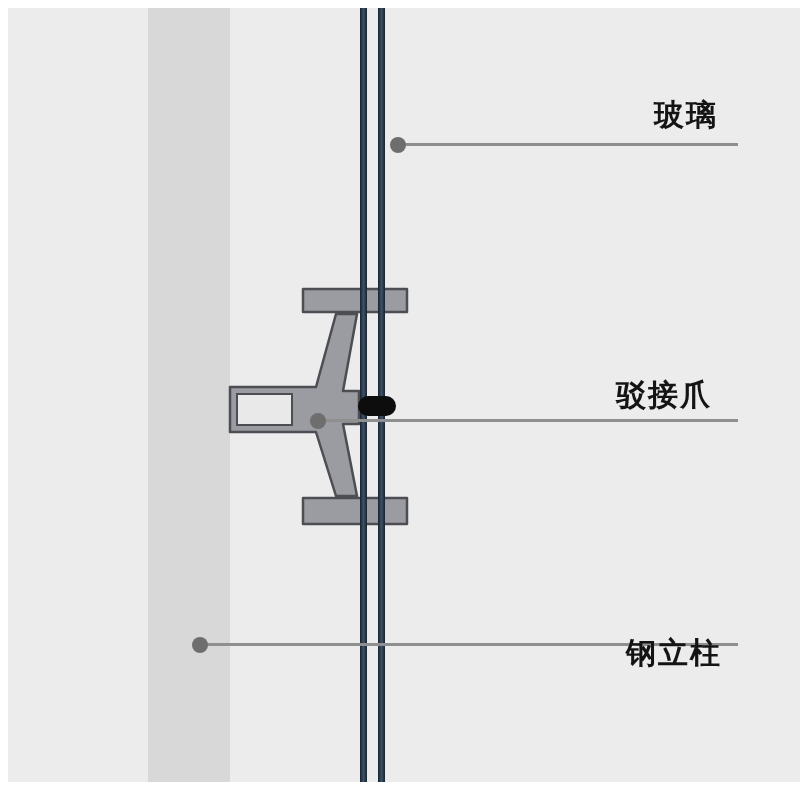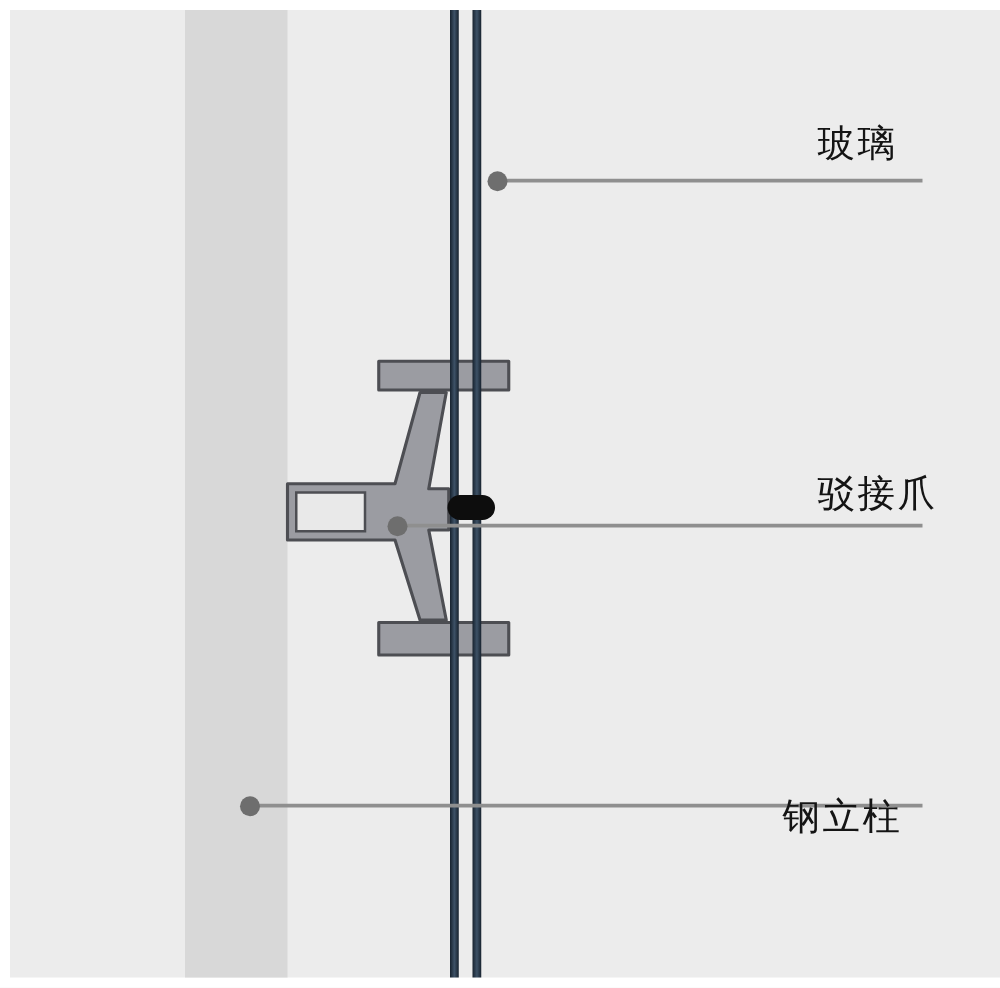--- a/index.html
+++ b/index.html
@@ -72,27 +72,27 @@
     width: 16px; height: 16px;
     border-radius: 50%;
     background: var(--dot, #6e6e6e);
   }
   .dot-glass  { left: 390px; top: 137px; }
   .dot-spider { left: 310px; top: 413px; }
   .dot-column { left: 192px; top: 637px; }
   .label {
     position: absolute;
     font-size: 30px;
-    font-weight: 400;
+    font-weight: 700;
     letter-spacing: 2px;
     color: var(--label-text, #141414);
     white-space: nowrap;
   }
   .label-glass  { left: 654px; top: 95px;  }
-  .label-spider { left: 654px; top: 375px; }
+  .label-spider { left: 616px; top: 375px; }
   .label-column { left: 626px; top: 633px; }
 </style>
 </head>
 <body>
 
 <div class="canvas"></div>
 
 <div class="steel-column"></div>
 
 <svg class="fitting-svg" viewBox="225 282 190 250" xmlns="http://www.w3.org/2000/svg">

